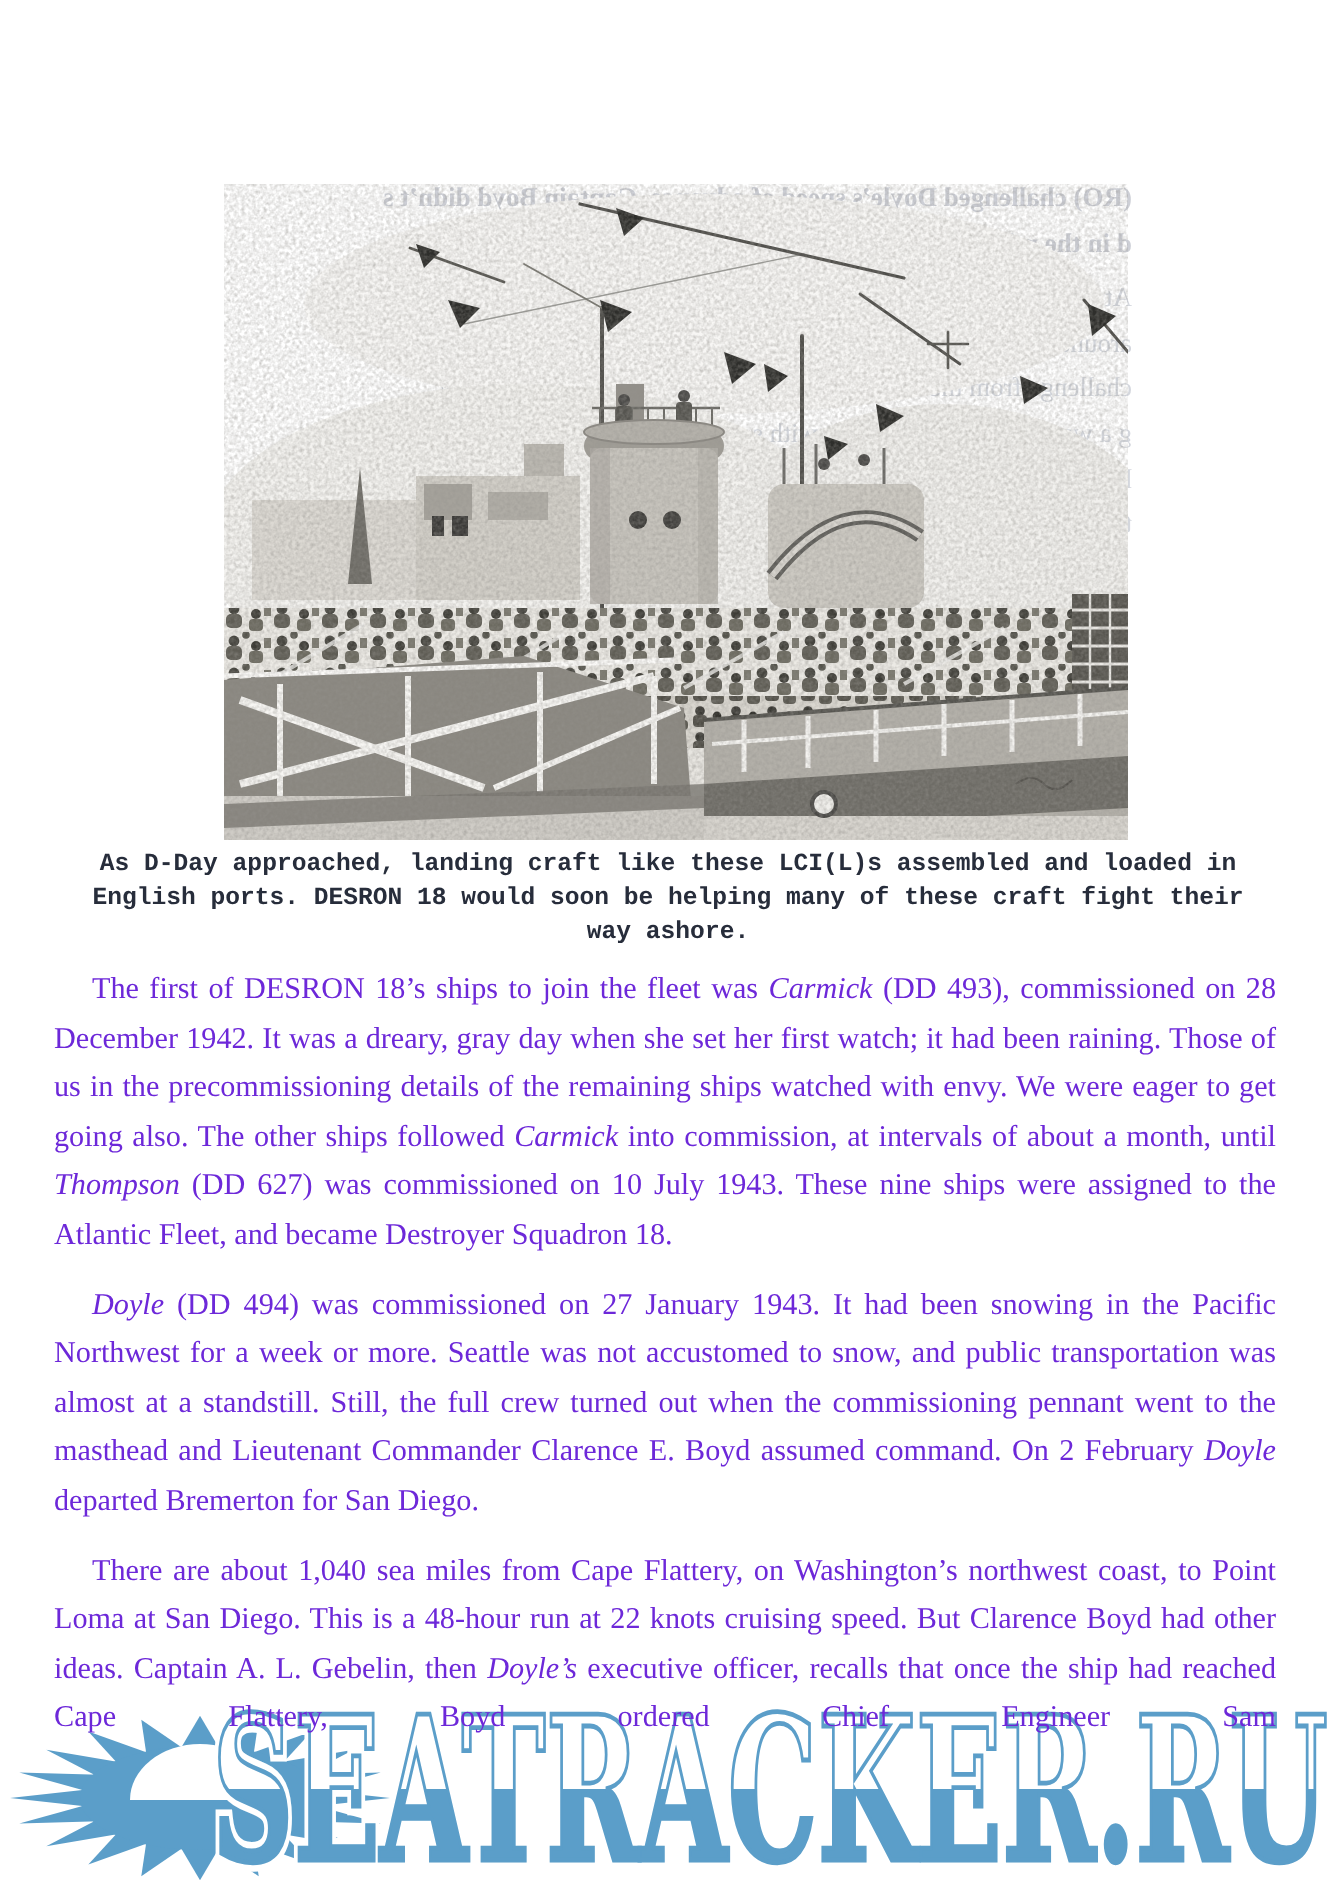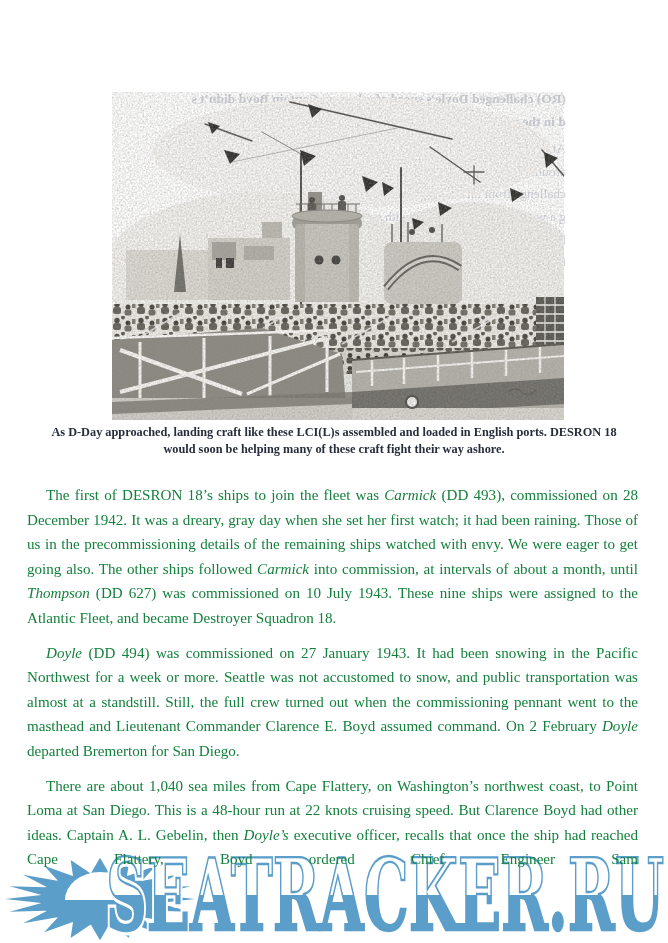--- a/index.html
+++ b/index.html
@@ -9,24 +9,24 @@
   
   .bleed{position:absolute;left:118px;top:88px;width:448px;transform:scaleX(-1);
          color:#8f97a8;opacity:.38;font-size:13.5px;line-height:22.6px;z-index:1;}
   .bleed-line{white-space:nowrap;overflow:hidden;}
   .bleed-line:nth-child(1),.bleed-line:nth-child(2){font-weight:bold;color:#7d8496;}
   .bleed-line:nth-child(2){margin-bottom:5px;}
 
   .photo{position:absolute;left:112px;top:92px;width:452px;height:328px;z-index:2;}
 
   .caption{position:absolute;left:40px;top:424px;width:588px;z-index:4;text-align:center;
-           font-weight:bold;font-size:12.3px;line-height:17px;color:#272d3b;}
+           font-weight:bold;font-size:12.3px;line-height:17px;color:#272d3b;font-family:Liberation Mono, monospace;}
 
   .bodytext{position:absolute;left:27px;top:483px;width:611px;z-index:4;
-            font-size:15.1px;line-height:24.5px;color:#15803d;text-align:justify;}
+            font-size:15.1px;line-height:24.5px;color:#6d28d9;text-align:justify;}
   .body-para{margin:0 0 10.5px 0;text-indent:19px;}
   .body-para i{font-style:italic;}
   .justify-last{text-align-last:justify;}
 
   .watermark{position:absolute;left:0;top:845px;width:668px;height:98px;z-index:3;}
 </style>
 </head>
 <body>
 
 <div class="page">

